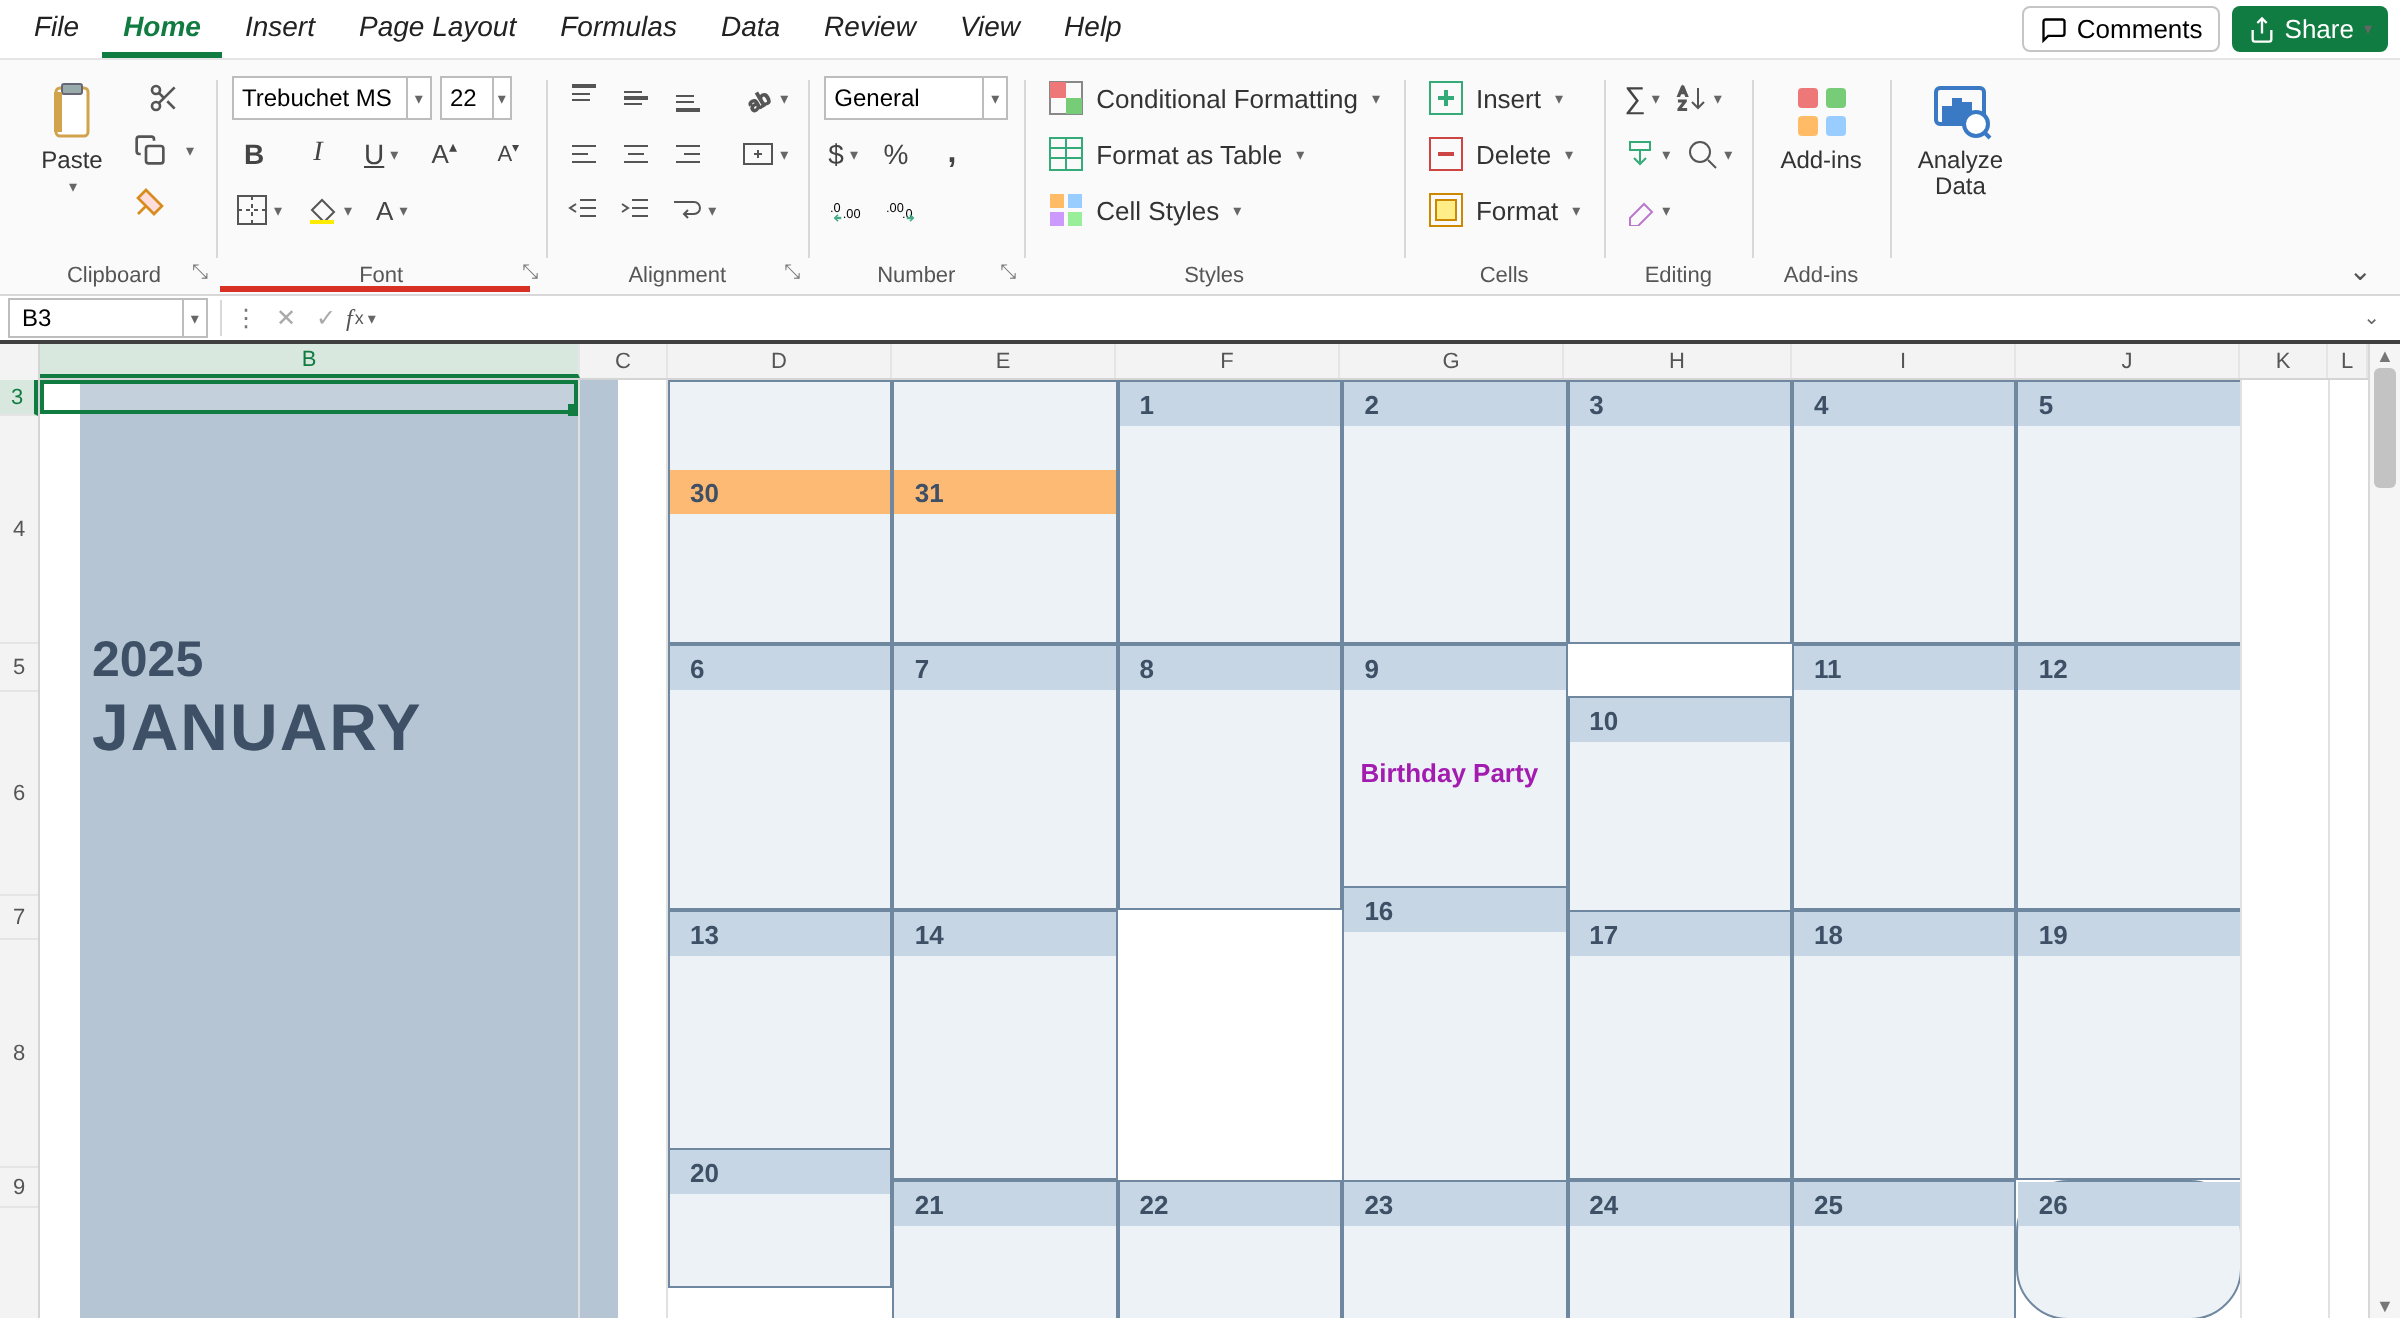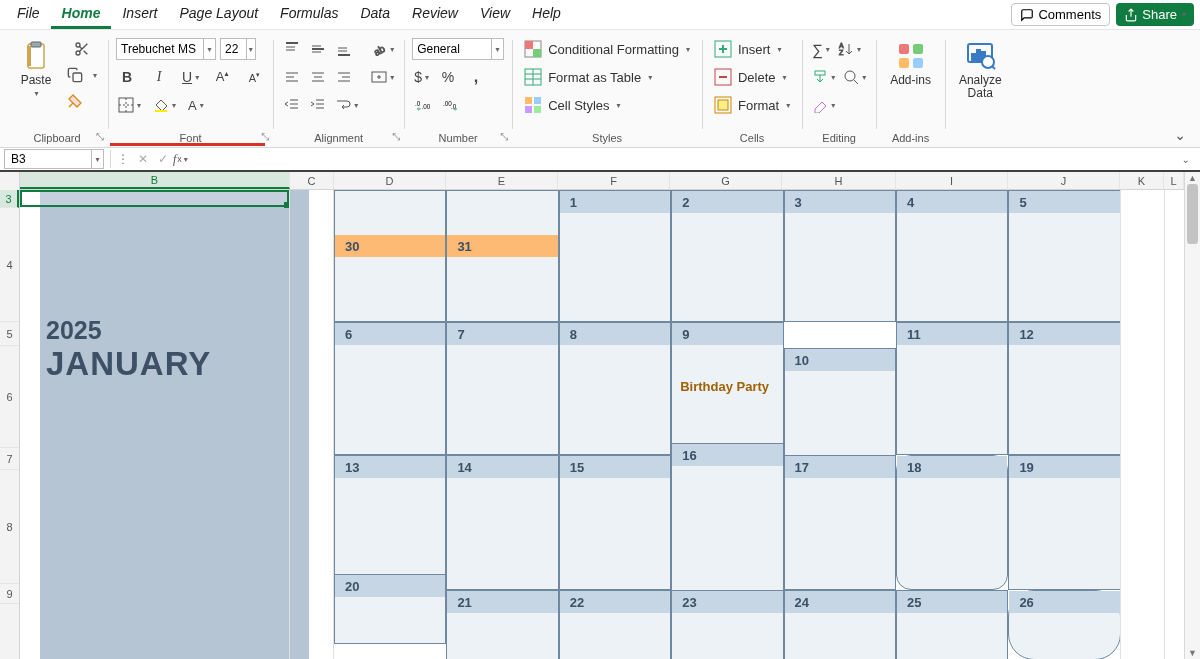--- a/index.html
+++ b/index.html
@@ -72,21 +72,21 @@
 .grid-area { flex:1; position:relative; overflow:hidden; }
 .grid-cells { position:relative; }
 
 .cal-side { position:absolute; background:#b6c5d4; display:flex; flex-direction:column; align-items:flex-start; padding-left:6px; color:#3d5066; }
 .cal-year { font-family:"Trebuchet MS",sans-serif; font-size:25px; font-weight:700;}
 .cal-month { font-family:"Trebuchet MS",sans-serif; font-size:33px; font-weight:700; letter-spacing:1px;}
 
 .cal-cell { position:absolute; border:1px solid #6f879f; background:#edf2f7; }
 .cal-cell .daynum { position:absolute; top:0; left:0; right:0; height:22px; background:#c6d6e4; color:#3d5066; font-weight:700; font-size:13px; padding-left:10px; display:flex; align-items:center; }
 .cal-cell.prevmonth .daynum { background:#fdba74;margin-top:44px; }
-.cal-cell .event { position:absolute; top:56px; left:8px; right:4px; color:#a16207; font-weight:700; font-size:13px; line-height:1.3; }
+.cal-cell .event { position:absolute; top:56px; left:8px; right:4px; color:#a21caf; font-weight:700; font-size:13px; line-height:1.3; }
 
 .sel-outline { position:absolute; border:2px solid #107c41; background:rgba(255,255,255,.2); pointer-events:none; }
 .sel-handle { position:absolute; width:6px; height:6px; background:#107c41; right:-3px; bottom:-3px; }
 
 .vscroll { width:16px; background:#f5f5f5; border-left:1px solid #d8d8d8; position:relative;}
 .vscroll .thumb { position:absolute; left:2px; right:2px; top:12px; height:60px; background:#c3c3c3; border-radius:3px;}
 .vscroll .arrow { position:absolute; left:0; right:0; text-align:center; font-size:9px; color:#777;}
 .vscroll .arrow.up { top:1px;} .vscroll .arrow.down { bottom:1px;}
 
 .gridline-v, .gridline-h { position:absolute; background:#e1e1e1; }
@@ -613,30 +613,27 @@
         </div>
         <div class="cal-cell" style="left: 988.4px; top: 132px; width: 112.4px; height: 133px;">
           <div class="daynum">12</div>
         </div>
         <div class="cal-cell" style="left: 314px; top: 265px; width: 112.4px; height: 135px;">
           <div class="daynum">13</div>
         </div>
         <div class="cal-cell" style="left: 426.4px; top: 265px; width: 112.4px; height: 135px;">
           <div class="daynum">14</div>
         </div>
-        <div class="cal-cell" style="left: 538.8px; top: 265px; width: 112.4px; height: 135px;">
-          <div class="daynum">15</div>
-        </div>
         <div class="cal-cell" style="left: 651.2px; top: 253px; width: 112.4px; height: 151px;">
           <div class="daynum">16</div>
         </div>
         <div class="cal-cell" style="left: 763.6px; top: 265px; width: 112.4px; height: 135px;">
           <div class="daynum">17</div>
         </div>
-        <div class="cal-cell" style="left: 876px; top: 265px; width: 112.4px; height: 135px; border-radius: 15px;">
+        <div class="cal-cell" style="left: 876px; top: 265px; width: 112.4px; height: 135px;">
           <div class="daynum">18</div>
         </div>
         <div class="cal-cell" style="left: 988.4px; top: 265px; width: 112.4px; height: 135px;">
           <div class="daynum">19</div>
         </div>
         <div class="cal-cell" style="left: 314px; top: 384px; width: 112.4px; height: 70px; text-decoration: underline;">
           <div class="daynum">20</div>
         </div>
         <div class="cal-cell" style="left: 426.4px; top: 400px; width: 112.4px; height: 70px;">
           <div class="daynum">21</div>

